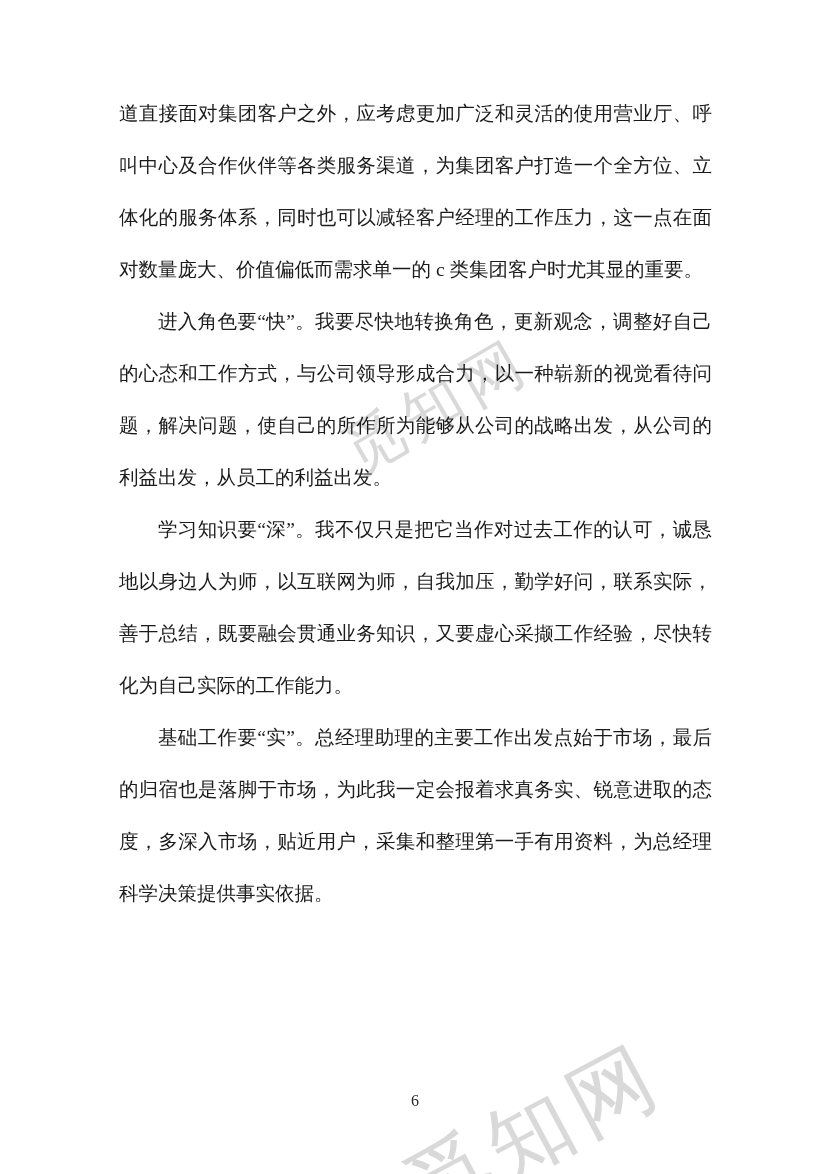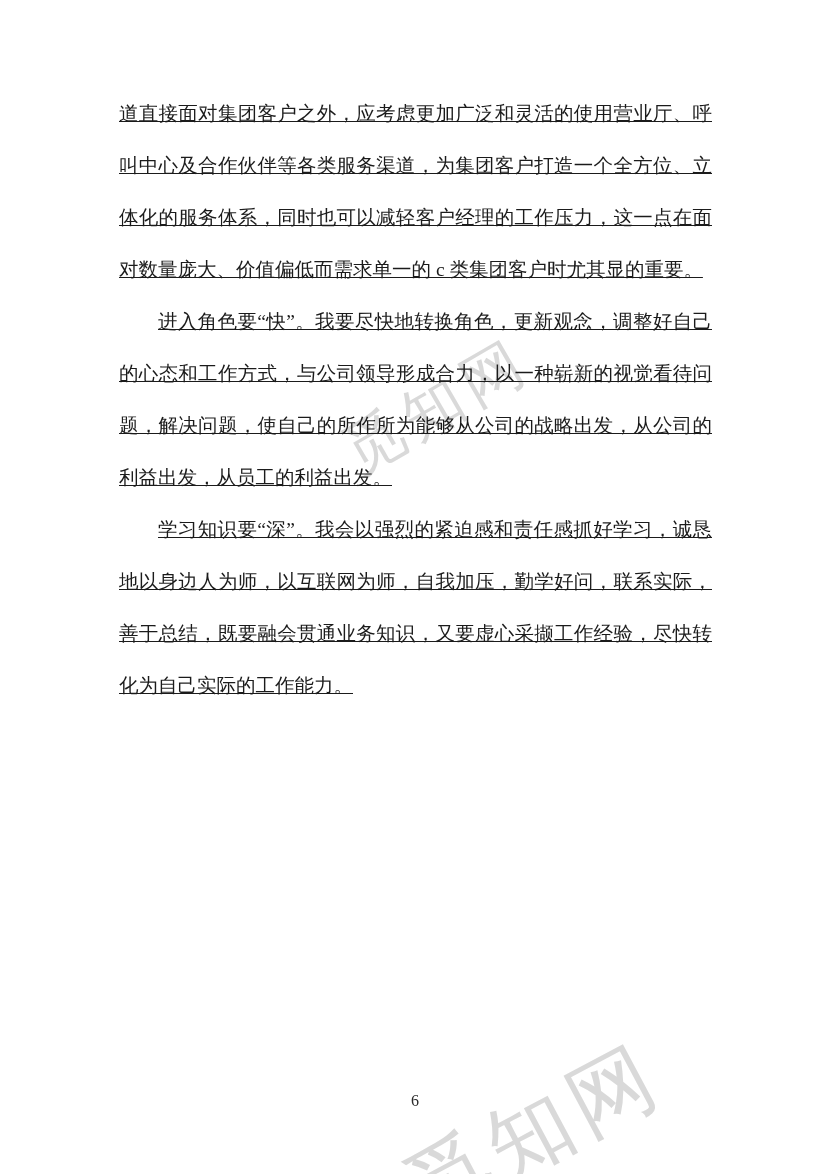--- a/index.html
+++ b/index.html
@@ -18,21 +18,20 @@
   .content {
     position: absolute;
     left: 119px;
     top: 88px;
     width: 593px;
     font-size: 19.5px;
     line-height: 52px;
     color: #1b1b1b;
     text-align: justify;
     text-justify: inter-ideograph;
-    text-decoration: underline;
   }
   .para {
     margin: 0;
     padding: 0;
   }
   .para.indent {
     text-indent: 2em;
   }
   .watermark {
     position: absolute;
@@ -72,18 +71,19 @@
 
 <div class="page">
 
   <div class="watermark wm-mid">觅知网</div>
 
   <div class="watermark wm-bottom">觅知网</div>
 
   <div class="content">
     <p class="para">道直接面对集团客户之外，应考虑更加广泛和灵活的使用营业厅、呼叫中心及合作伙伴等各类服务渠道，为集团客户打造一个全方位、立体化的服务体系，同时也可以减轻客户经理的工作压力，这一点在面对数量庞大、价值偏低而需求单一的 c 类集团客户时尤其显的重要。</p>
     <p class="para indent">进入角色要“快”。我要尽快地转换角色，更新观念，调整好自己的心态和工作方式，与公司领导形成合力，以一种崭新的视觉看待问题，解决问题，使自己的所作所为能够从公司的战略出发，从公司的利益出发，从员工的利益出发。</p>
-    <p class="para indent">学习知识要“深”。我会以强烈的紧迫感和责任感抓好学习，诚恳地以身边人为师，以互联网为师，自我加压，勤学好问，联系实际，善于总结，既要融会贯通业务知识，又要虚心采撷工作经验，尽快转化为自己实际的工作能力。</p>
+    <p class="para indent">学习知识要“深”。我不仅只是把它当作对过去工作的认可，诚恳地以身边人为师，以互联网为师，自我加压，勤学好问，联系实际，善于总结，既要融会贯通业务知识，又要虚心采撷工作经验，尽快转化为自己实际的工作能力。</p>
+    <p class="para indent">基础工作要“实”。总经理助理的主要工作出发点始于市场，最后的归宿也是落脚于市场，为此我一定会报着求真务实、锐意进取的态度，多深入市场，贴近用户，采集和整理第一手有用资料，为总经理科学决策提供事实依据。</p>
   </div>
 
   <div class="page-number">6</div>
 
 </div>
 
 </body></html>

